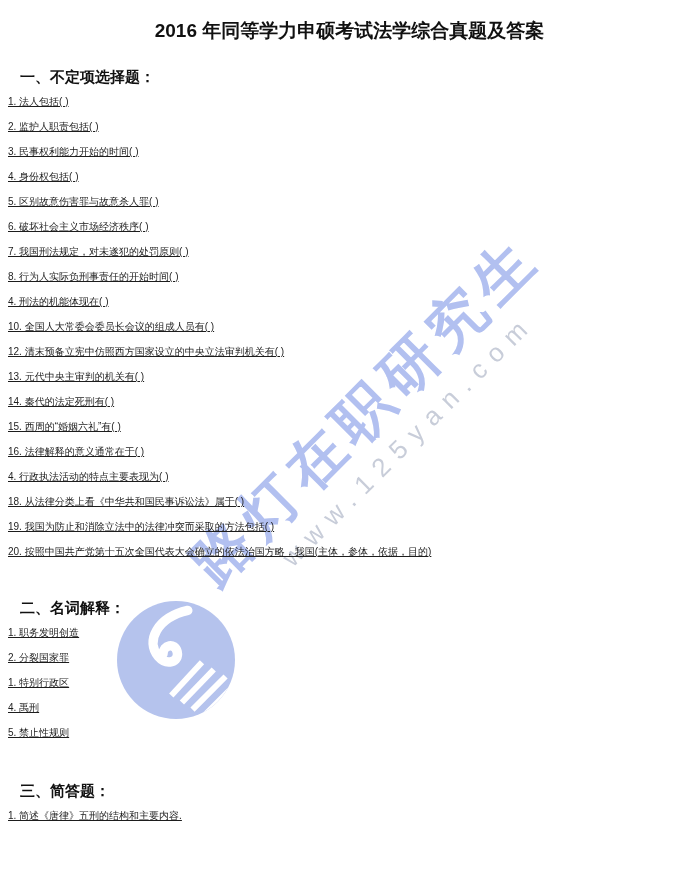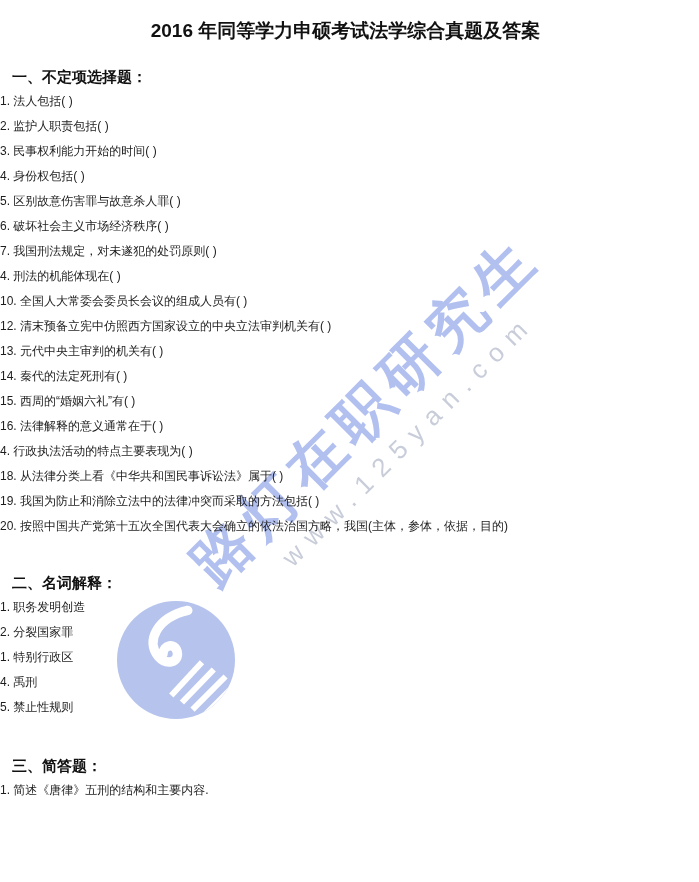--- a/index.html
+++ b/index.html
@@ -35,41 +35,42 @@
     font-size:26px;
     letter-spacing:10px;
     white-space:nowrap;
     text-align:center;
     line-height:32px;
   }
   .wm-logo{position:absolute;left:117px;top:601px;width:118px;height:118px;}
   
   .content{
     position:relative;z-index:2;
-    padding:18px 8px 0 0;
+    padding:18px 8px 0 8px;
   }
   .doc-title{
     text-align:center;
     font-weight:bold;
     font-size:19px;
     line-height:26px;
     color:#111111;
   }
   .sec-heading{
     font-weight:bold;
     font-size:15px;
     line-height:25px;
     color:#111111;
     margin-left:12px;
   }
   .sec-heading.first{margin-top:20px;}
   .q{
-    font-size:12px;
+    font-size:10px;
     line-height:25px;
     white-space:nowrap;
+    text-decoration:underline;
   }
   .gap-a{height:31px;}
   .gap-b{height:33px;}
 </style>
 </head>
 <body>
 
 <div class="page">
 
   <div class="wm-layer">
@@ -98,20 +99,21 @@
     <div class="doc-title">2016 年同等学力申硕考试法学综合真题及答案</div>
 
     <div class="sec-heading first">一、不定项选择题：</div>
     <div class="q">1. 法人包括( )</div>
     <div class="q">2. 监护人职责包括( )</div>
     <div class="q">3. 民事权利能力开始的时间( )</div>
     <div class="q">4. 身份权包括( )</div>
     <div class="q">5. 区别故意伤害罪与故意杀人罪( )</div>
     <div class="q">6. 破坏社会主义市场经济秩序( )</div>
     <div class="q">7. 我国刑法规定，对未遂犯的处罚原则( )</div>
+    <div class="q">8. 行为人实际负刑事责任的开始时间( )</div>
     <div class="q">4. 刑法的机能体现在( )</div>
     <div class="q">10. 全国人大常委会委员长会议的组成人员有( )</div>
     <div class="q">12. 清末预备立宪中仿照西方国家设立的中央立法审判机关有( )</div>
     <div class="q">13. 元代中央主审判的机关有( )</div>
     <div class="q">14. 秦代的法定死刑有( )</div>
     <div class="q">15. 西周的“婚姻六礼”有( )</div>
     <div class="q">16. 法律解释的意义通常在于( )</div>
     <div class="q">4. 行政执法活动的特点主要表现为( )</div>
     <div class="q">18. 从法律分类上看《中华共和国民事诉讼法》属于( )</div>
     <div class="q">19. 我国为防止和消除立法中的法律冲突而采取的方法包括( )</div>

